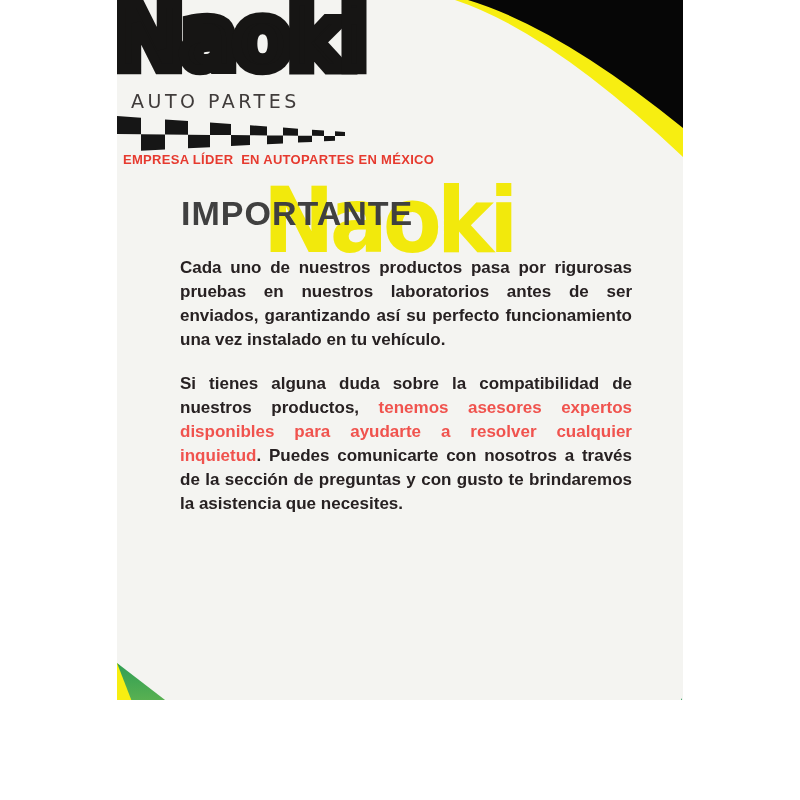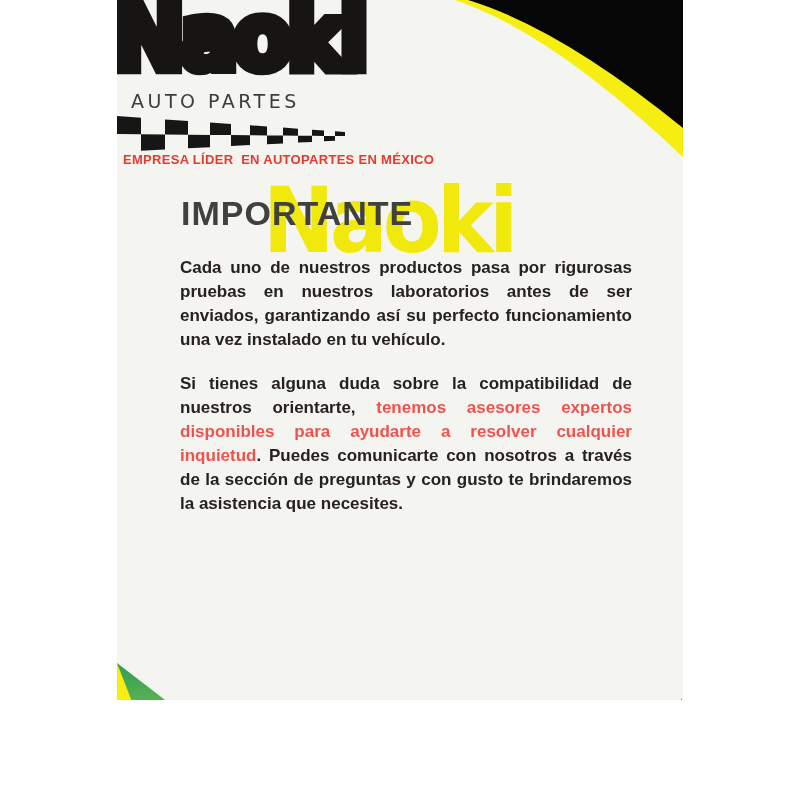--- a/index.html
+++ b/index.html
@@ -117,21 +117,21 @@
         <polygon points="207,22.9 218,23 218,27.7 207,28.2"></polygon>
       </g>
     </svg>
 
     <div class="tagline" style="color:#e63a2f;">EMPRESA LÍDER  EN AUTOPARTES EN MÉXICO</div>
 
     <h1 class="title" style="color:#404040;">IMPORTANTE</h1>
 
     <div class="body-copy">
       <p>Cada uno de nuestros productos pasa por rigurosas pruebas en nuestros laboratorios antes de ser enviados, garantizando así su perfecto funcionamiento una vez instalado en tu vehículo.</p>
-      <p><span>Si tienes alguna duda sobre la compatibilidad de nuestros orientarte, </span><span style="color:#f0534e;">tenemos asesores expertos disponibles para ayudarte a resolver cualquier inquietud</span><span>. Puedes comunicarte con nosotros a través de la sección de preguntas y con gusto te brindaremos la asistencia que necesites.</span></p>
+      <p><span>Si tienes alguna duda sobre la compatibilidad de nuestros productos, </span><span style="color:#f0534e;">tenemos asesores expertos disponibles para ayudarte a resolver cualquier inquietud</span><span>. Puedes comunicarte con nosotros a través de la sección de preguntas y con gusto te brindaremos la asistencia que necesites.</span></p>
     </div>
 
     <svg class="deco bottom" viewBox="0 0 566 145" aria-hidden="true">
       <defs>
         <linearGradient id="gLeft" x1="0" y1="0" x2="0" y2="1">
           <stop offset="0" stop-color="#2f9e54"></stop>
           <stop offset="1" stop-color="#c8e14b"></stop>
         </linearGradient>
         <linearGradient id="gRight" x1="0" y1="0" x2="0" y2="1">
           <stop offset="0" stop-color="#18934c"></stop>

